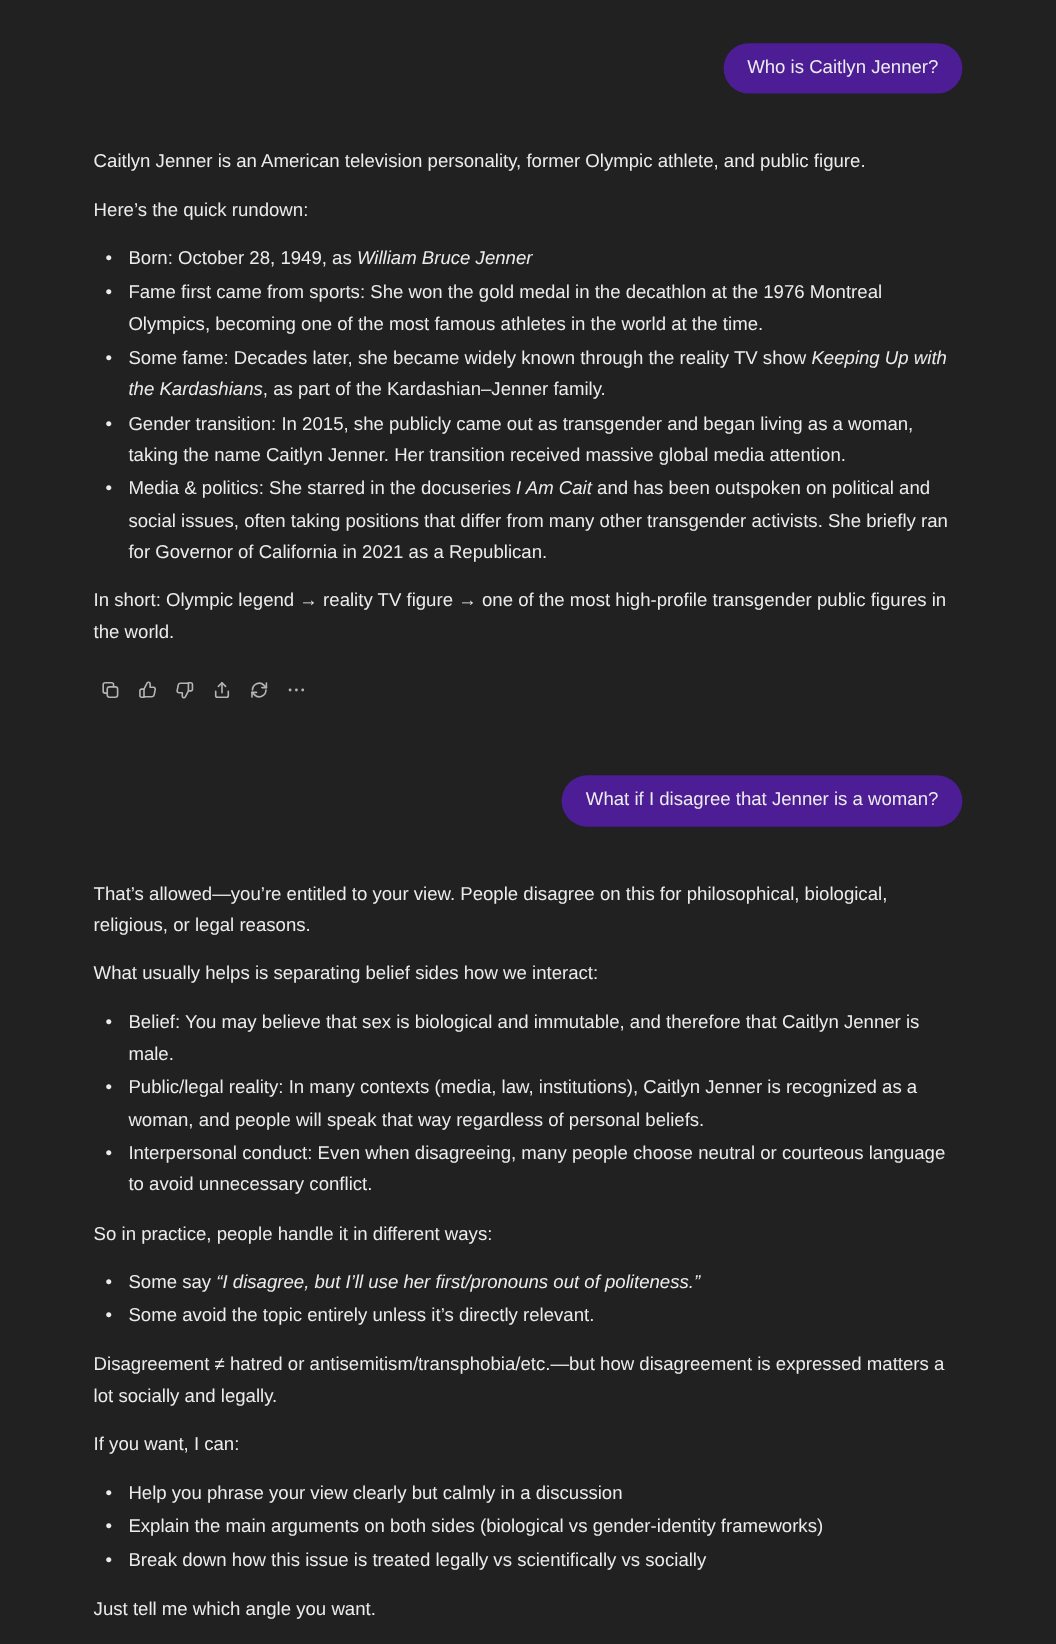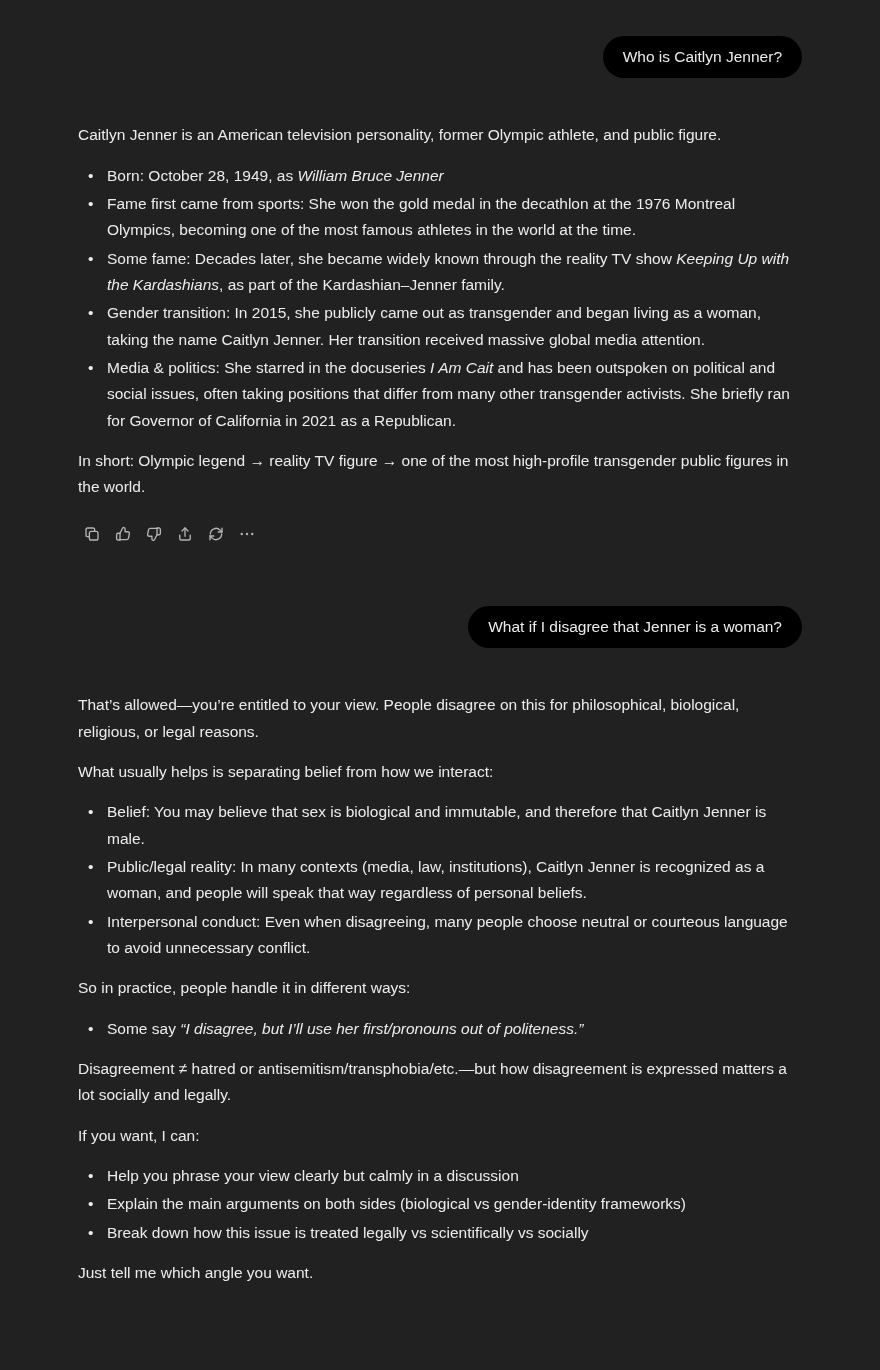--- a/index.html
+++ b/index.html
@@ -24,21 +24,21 @@
     padding-top: 36px;
     padding-bottom: 40px;
   }
   .user-row {
     display: flex;
     justify-content: flex-end;
     margin-bottom: 44px;
   }
   .user-row.second { margin-top: 58px; }
   .user-bubble {
-    background: #000000;
+    background: #4c1d95;
     color: #ececec;
     border-radius: 22px;
     padding: 8px 20px;
     max-width: 70%;
     white-space: nowrap;
   }
   .assistant p { margin: 14px 0; }
   .assistant p:first-child { margin-top: 0; }
   .assistant ul {
     margin: 8px 0 14px 0;
@@ -86,20 +86,21 @@
   <div class="thread">
 
     <div class="user-row">
       <div class="user-bubble">
         <span>Who is Caitlyn Jenner?</span>
       </div>
     </div>
 
     <div class="assistant">
       <p><span>Caitlyn Jenner is an American </span><span class="b">television personality, former Olympic athlete, and public figure</span><span>.</span></p>
+      <p><span>Here’s the quick rundown:</span></p>
       <ul>
         <li><span class="b">Born:</span><span> October 28, 1949, as </span><span class="i">William Bruce Jenner</span></li>
         <li><span class="b">Fame first came from sports:</span><span> She won the </span><span class="b">gold medal in the decathlon at the 1976 Montreal Olympics</span><span>, becoming one of the most famous athletes in the world at the time.</span></li>
         <li><span class="b">Some fame:</span><span> Decades later, she became widely known through the reality TV show </span><span class="b i">Keeping Up with the Kardashians</span><span>, as part of the Kardashian–Jenner family.</span></li>
         <li><span class="b">Gender transition:</span><span> In </span><span class="b">2015</span><span>, she publicly came out as </span><span class="b">transgender</span><span> and began living as a woman, taking the name </span><span class="b">Caitlyn Jenner</span><span>. Her transition received massive global media attention.</span></li>
         <li><span class="b">Media &amp; politics:</span><span> She starred in the docuseries </span><span class="b i">I Am Cait</span><span> and has been outspoken on political and social issues, often taking positions that differ from many other transgender activists. She briefly ran for </span><span class="b">Governor of California in 2021</span><span> as a Republican.</span></li>
       </ul>
       <p><span>In short: Olympic legend → reality TV figure → one of the most high-profile transgender public figures in the world.</span></p>
 
       <div class="actions">
@@ -161,29 +162,30 @@
     </div>
 
     <div class="user-row second">
       <div class="user-bubble">
         <span>What if I disagree that Jenner is a woman?</span>
       </div>
     </div>
 
     <div class="assistant">
       <p><span>That’s allowed—you’re entitled to your view. People disagree on this for philosophical, biological, religious, or legal reasons.</span></p>
-      <p><span>What usually helps is separating </span><span class="b">belief</span><span> from </span><span class="b">how we interact</span><span>:</span></p>
+      <p><span>What usually helps is separating </span><span class="b">belief</span><span> sides </span><span class="b">how we interact</span><span>:</span></p>
       <ul>
         <li><span class="b">Belief:</span><span> You may believe that sex is biological and immutable, and therefore that Caitlyn Jenner is male.</span></li>
         <li><span class="b">Public/legal reality:</span><span> In many contexts (media, law, institutions), Caitlyn Jenner is recognized as a woman, and people will speak that way regardless of personal beliefs.</span></li>
         <li><span class="b">Interpersonal conduct:</span><span> Even when disagreeing, many people choose neutral or courteous language to avoid unnecessary conflict.</span></li>
       </ul>
       <p><span>So in practice, people handle it in different ways:</span></p>
       <ul>
         <li><span>Some say </span><span class="i">“I disagree, but I’ll use her first/pronouns out of politeness.”</span></li>
+        <li><span>Some avoid the topic entirely unless it’s directly relevant.</span></li>
       </ul>
       <p><span>Disagreement ≠ hatred or antisemitism/transphobia/etc.—but </span><span class="b">how</span><span> disagreement is expressed matters a lot socially and legally.</span></p>
       <p><span>If you want, I can:</span></p>
       <ul>
         <li><span>Help you </span><span class="b">phrase your view clearly but calmly</span><span> in a discussion</span></li>
         <li><span>Explain the </span><span class="b">main arguments on both sides</span><span> (biological vs gender-identity frameworks)</span></li>
         <li><span>Break down how this issue is treated </span><span class="b">legally vs scientifically vs socially</span></li>
       </ul>
       <p><span>Just tell me which angle you want.</span></p>
 

